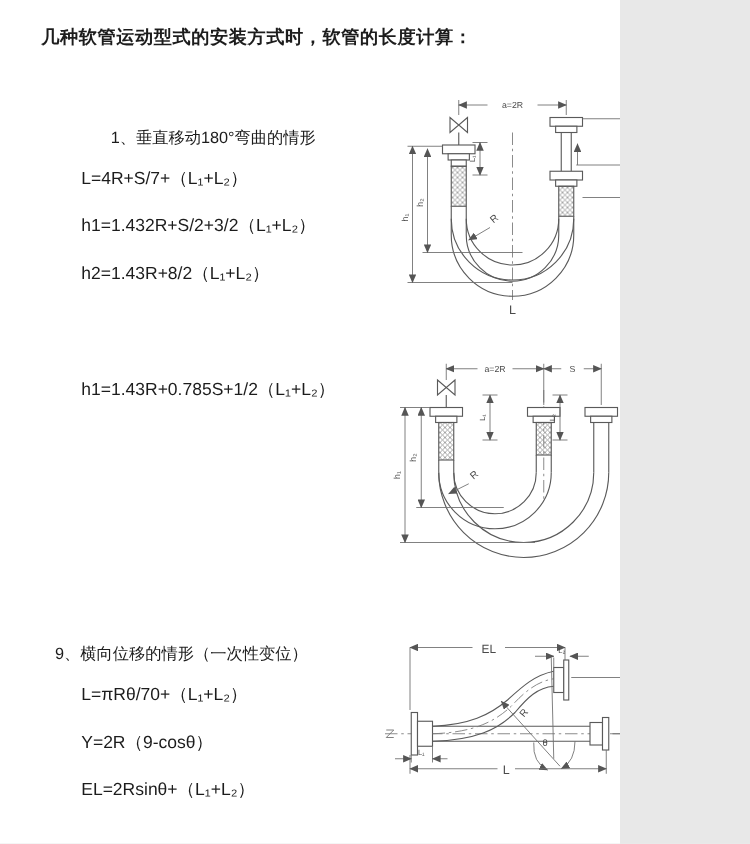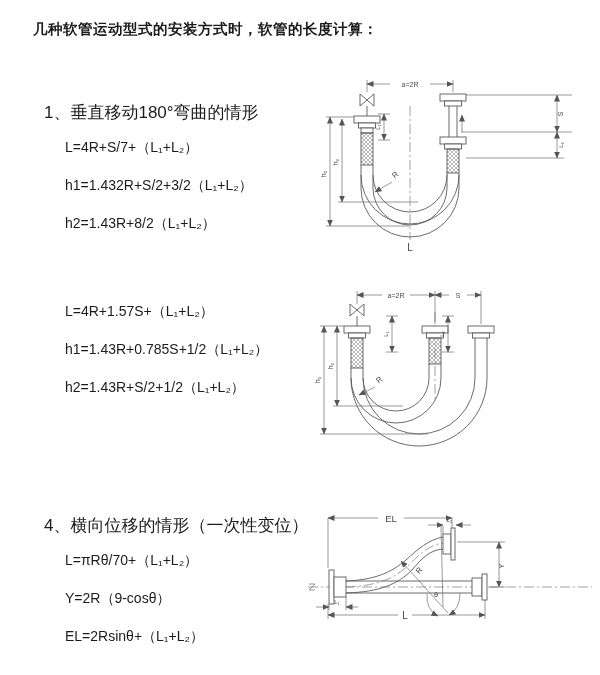--- a/index.html
+++ b/index.html
@@ -1,26 +1,26 @@
 <!DOCTYPE html>
 <html><head>
 <meta charset="utf-8">
 <style>
   html,body{margin:0;padding:0;background:#e8e8e8;}
   .page{
-    position:relative;width:600px;height:675px;background:#ffffff;
+    position:relative;width:496px;height:675px;background:#ffffff;
     font-family:"Liberation Sans","DejaVu Sans",sans-serif;
     color:#1c1c1c;overflow:hidden;text-decoration:underline;
   }
   .doc-title{
     position:absolute;left:33px;top:20px;font-size:14.5px;font-weight:bold;
     letter-spacing:0.5px;white-space:nowrap;
   }
   .calc{position:absolute;left:44px;}
-  .calc .heading{font-size:17px;font-weight:500;margin:0 0 11px 0;white-space:nowrap;}
+  .calc .heading{font-size:13px;font-weight:500;margin:0 0 11px 0;white-space:nowrap;text-align:right;}
   .calc .formula{font-size:14px;line-height:24px;margin:0 0 14px 21px;white-space:nowrap;}
   svg{position:absolute;overflow:visible;}
   svg text{font-family:"Liberation Sans","DejaVu Sans",sans-serif;fill:#4a4a4a;}
   .dline{stroke:#5a5a5a;stroke-width:0.9;fill:none;}
   .thin{stroke:#6f6f6f;stroke-width:0.7;fill:none;}
   .cl{stroke:#7a7a7a;stroke-width:0.7;fill:none;stroke-dasharray:10 3 2 3;}
   .fit{fill:#ffffff;stroke:#5a5a5a;stroke-width:0.9;}
 </style>
 </head>
 <body>
@@ -30,27 +30,25 @@
   <div class="doc-title">几种软管运动型式的安装方式时，软管的长度计算：</div>
 
   <section class="calc" style="top:101px">
     <div class="heading">1、垂直移动180°弯曲的情形</div>
     <div class="formula">L=4R+S/7+（L₁+L₂）</div>
     <div class="formula">h1=1.432R+S/2+3/2（L₁+L₂）</div>
     <div class="formula">h2=1.43R+8/2（L₁+L₂）</div>
   </section>
 
   <section class="calc" style="top:299px">
-    <div class="formula">L=4R+1.57S+（L₁+L₂）</div>
     <div class="formula">h1=1.43R+0.785S+1/2（L₁+L₂）</div>
-    <div class="formula">h2=1.43R+S/2+1/2（L₁+L₂）</div>
   </section>
 
   <section class="calc" style="top:514px">
-    <div class="heading">4、横向位移的情形（一次性变位）</div>
+    <div class="heading">9、横向位移的情形（一次性变位）</div>
     <div class="formula">L=πRθ/70+（L₁+L₂）</div>
     <div class="formula">Y=2R（9-cosθ）</div>
     <div class="formula">EL=2Rsinθ+（L₁+L₂）</div>
   </section>
 
   <svg style="left:310px;top:70px" width="285" height="195" viewBox="0 0 285 195">
     <defs>
       <marker id="arr1" markerWidth="7" markerHeight="6" refX="6.5" refY="3" orient="auto-start-reverse" markerUnits="userSpaceOnUse">
         <path d="M0,0 L7,3 L0,6 z" fill="#555"></path>
       </marker>

